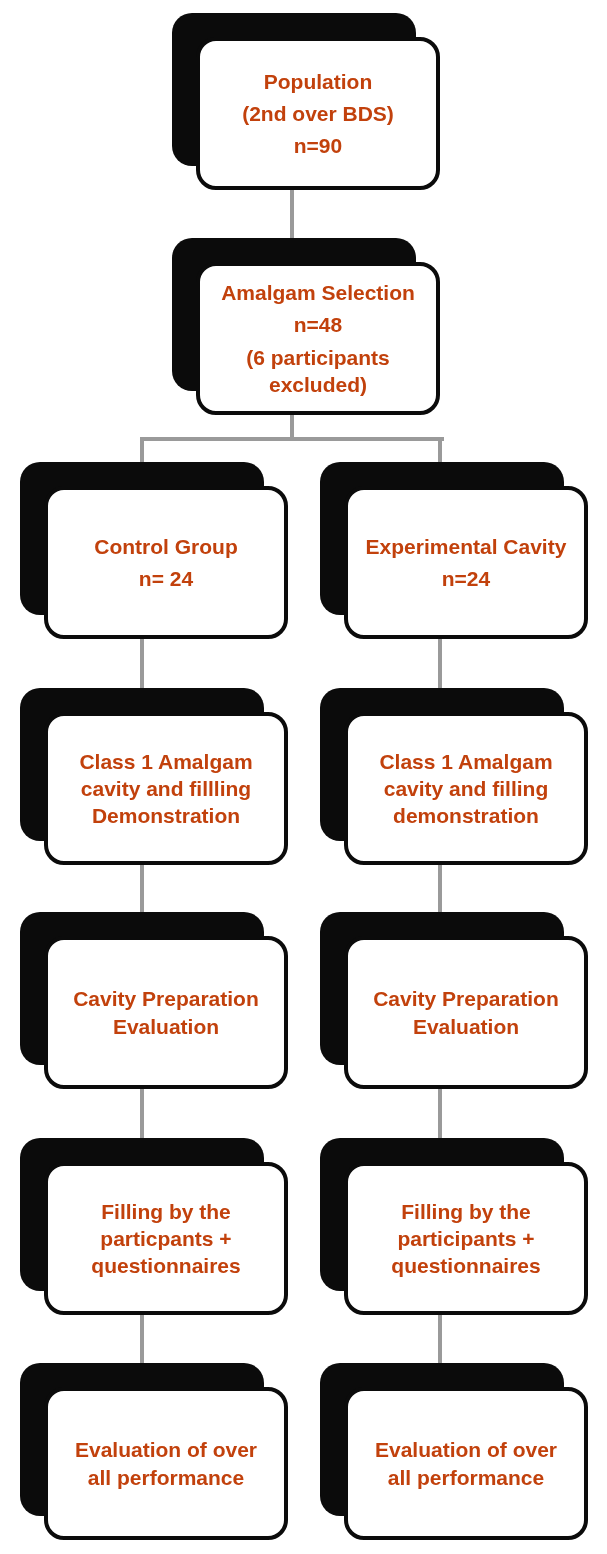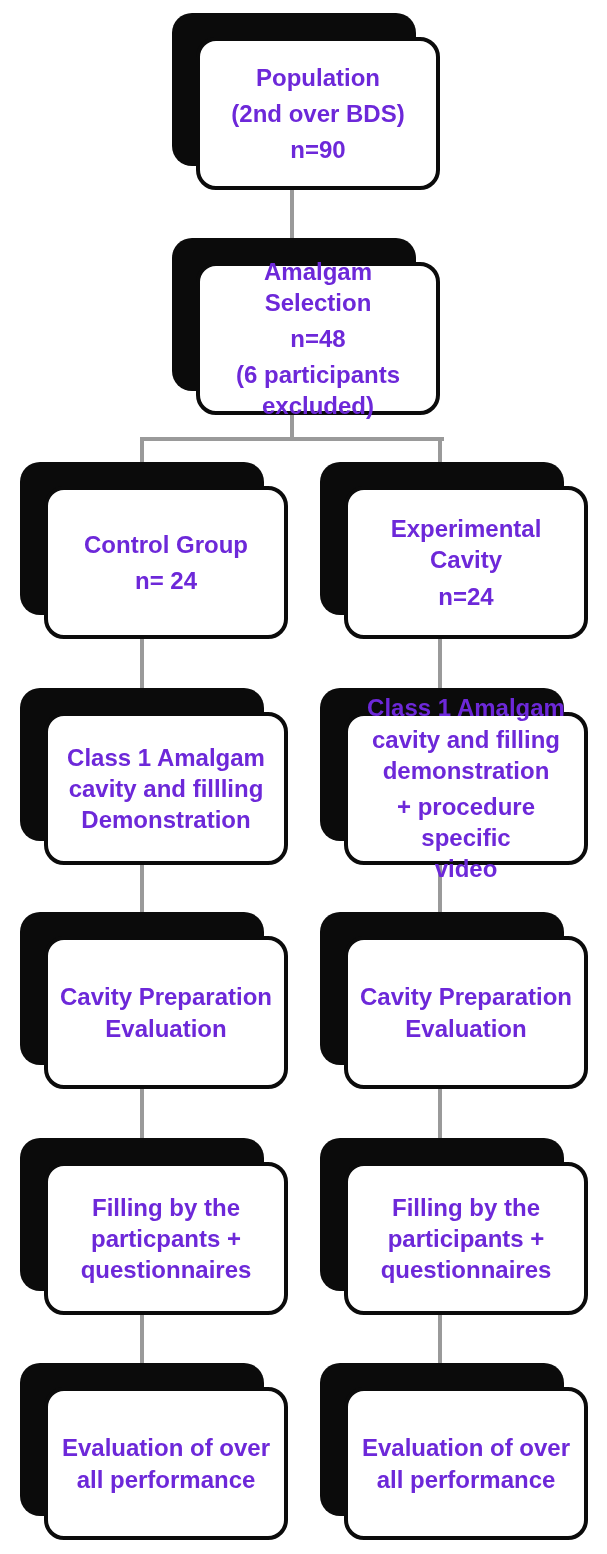--- a/index.html
+++ b/index.html
@@ -27,24 +27,24 @@
     box-sizing: border-box;
     background: #ffffff;
     border: 4px solid #0b0b0b;
     border-radius: 20px;
     display: flex; align-items: center; justify-content: center;
     text-align: center;
   }
   .text {
     width: 100%;
     padding: 0 8px;
-    font-size: 24px;
+    font-size: 21px;
     font-weight: bold;
     line-height: 1.3;
-    color: #6d28d9;
+    color: #c2410c;
   }
   .text p { margin: 5px 0; white-space: pre-line; }
 </style>
 </head>
 <body>
 
 <div class="figure">
 
   <div class="conn v" style="left:290px; top:186px; height:56px"></div>
   <div class="conn v" style="left:290px; top:410px; height:31px"></div>
@@ -116,22 +116,20 @@
     </div>
   </div>
 
   <div class="node" style="left:320px; top:688px">
     <div class="shadow"></div>
     <div class="card">
       <div class="text">
         <p>Class 1 Amalgam
 cavity and filling
 demonstration</p>
-        <p>+ procedure specific
-video</p>
       </div>
     </div>
   </div>
 
   <div class="node" style="left:20px; top:912px">
     <div class="shadow"></div>
     <div class="card">
       <div class="text">
         <p>Cavity Preparation
 Evaluation</p>

